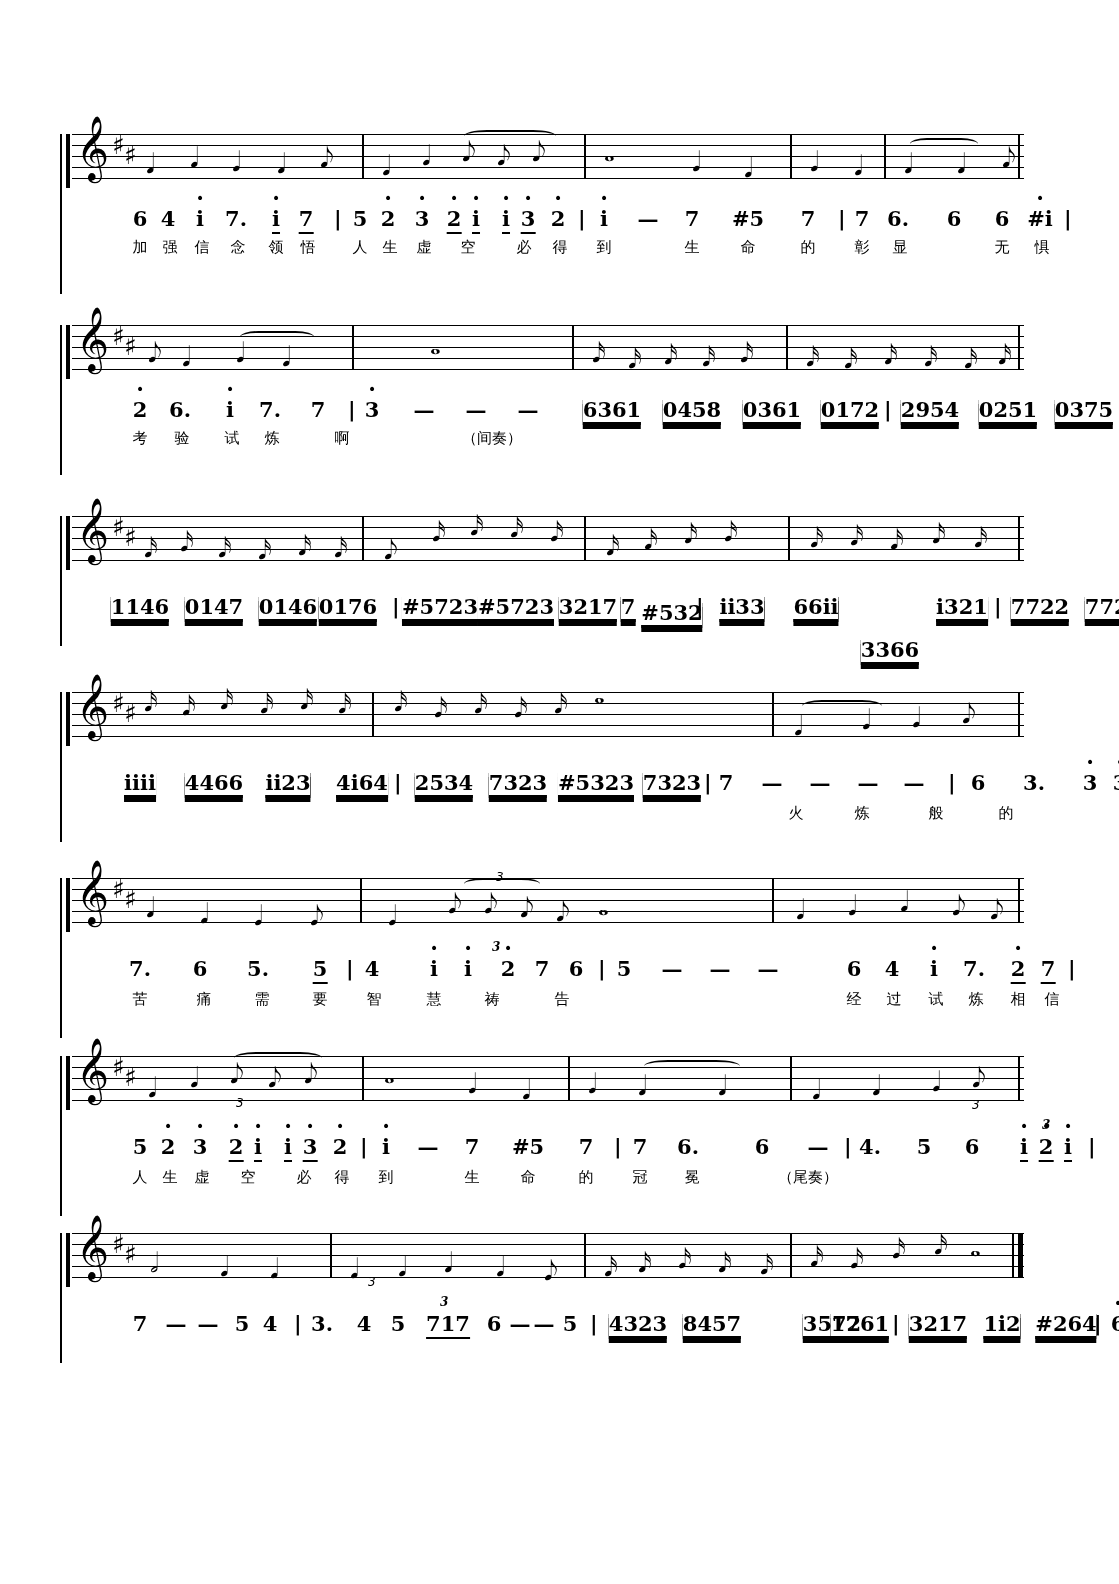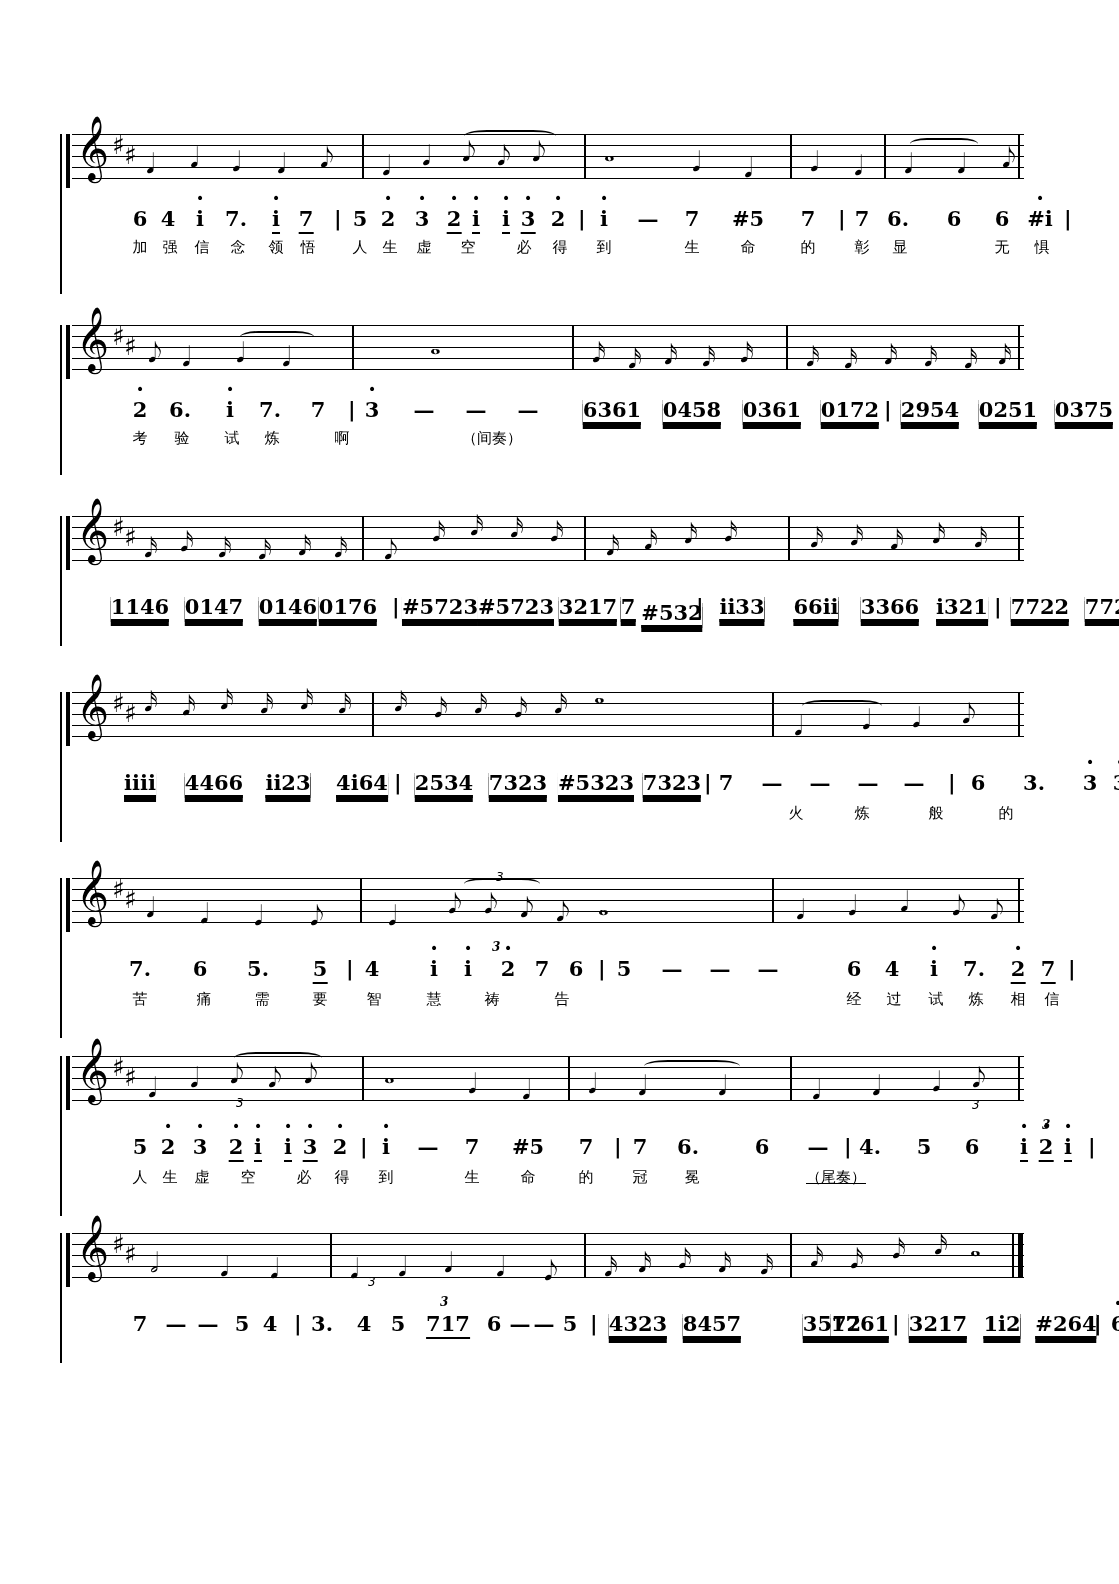--- a/index.html
+++ b/index.html
@@ -366,21 +366,21 @@
       <span class="jp-cell jp-under2" style="left:276px;">0176</span>
       <span style="position:absolute;left:320px;">|</span>
       <span class="jp-cell jp-under2" style="left:368px;">#5723</span>
       <span class="jp-cell jp-under2" style="left:444px;">#5723</span>
       <span class="jp-cell jp-under2" style="left:516px;">3217</span>
       <span class="jp-cell jp-under2" style="left:556px;">7</span>
       <span class="jp-cell jp-under2" style="left:600px;margin-top:6px;">#532</span>
       <span style="position:absolute;left:624px;">|</span>
       <span class="jp-cell jp-under2" style="left:670px;">ii33</span>
       <span class="jp-cell jp-under2" style="left:744px;">66ii</span>
-      <span class="jp-cell jp-under2" style="left:818px;">3366</span>
+      <span class="jp-cell jp-under2" style="left:818px;margin-top:43px;">3366</span>
       <span class="jp-cell jp-under2" style="left:890px;">i321</span>
       <span style="position:absolute;left:922px;">|</span>
       <span class="jp-cell jp-under2" style="left:968px;">7722</span>
       <span class="jp-cell jp-under2" style="left:1042px;">7722</span>
 
     </div>
   </div>
 
   <div class="system" style="top:692px;">
     <div class="sysbar" style="top:0px;height:54px;"></div>
@@ -601,21 +601,21 @@
       <span class="ly-cell" style="left:130px;">虚</span>
       <span class="ly-cell" style="left:176px;">空</span>
       <span class="ly-cell" style="left:232px;">必</span>
       <span class="ly-cell" style="left:270px;">得</span>
       <span class="ly-cell" style="left:314px;">到</span>
       <span class="ly-cell" style="left:400px;">生</span>
       <span class="ly-cell" style="left:456px;">命</span>
       <span class="ly-cell" style="left:514px;">的</span>
       <span class="ly-cell" style="left:568px;">冠</span>
       <span class="ly-cell" style="left:620px;">冕</span>
-      <span class="ly-cell" style="left:764px;text-decoration:underline;">（尾奏）</span>
+      <span class="ly-cell" style="left:736px;">（尾奏）</span>
     </div>
   </div>
 
   <div class="system" style="top:1233px;">
     <div class="sysbar" style="top:0px;height:54px;"></div>
     <div class="sysbar2" style="top:0px;height:130px;"></div>
     <div class="staff">
       <div class="line"></div>
       <div class="line"></div>
       <div class="line"></div>

